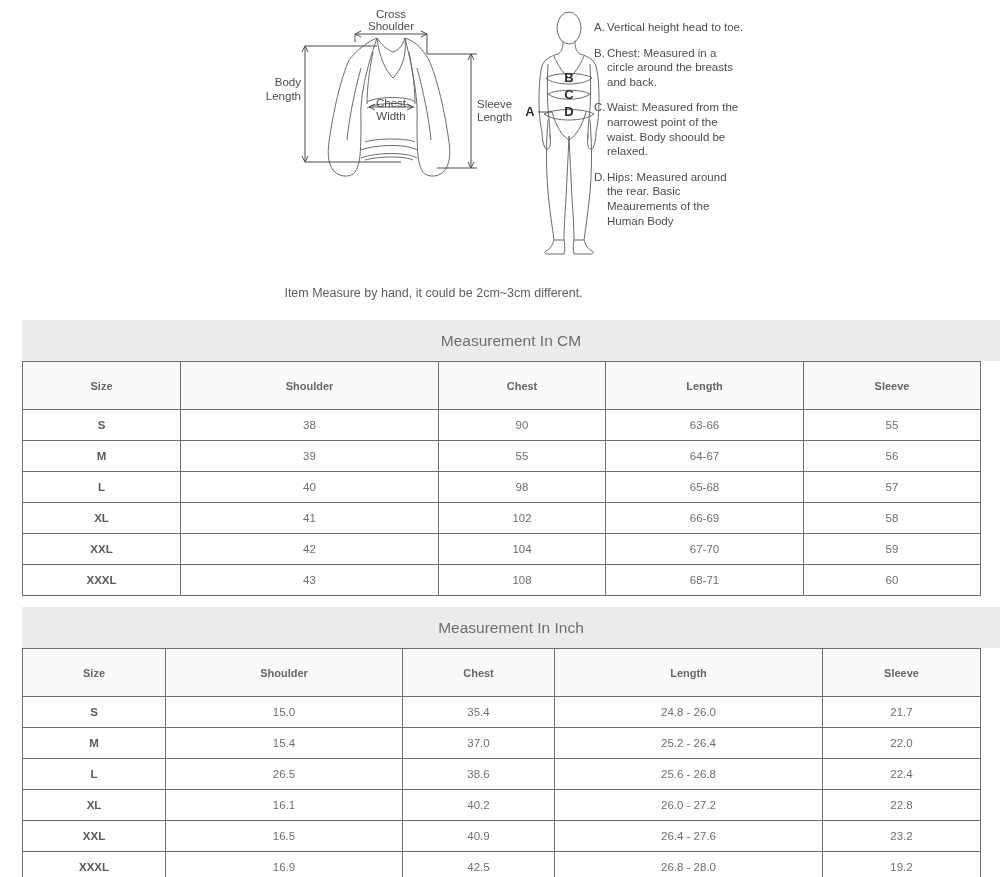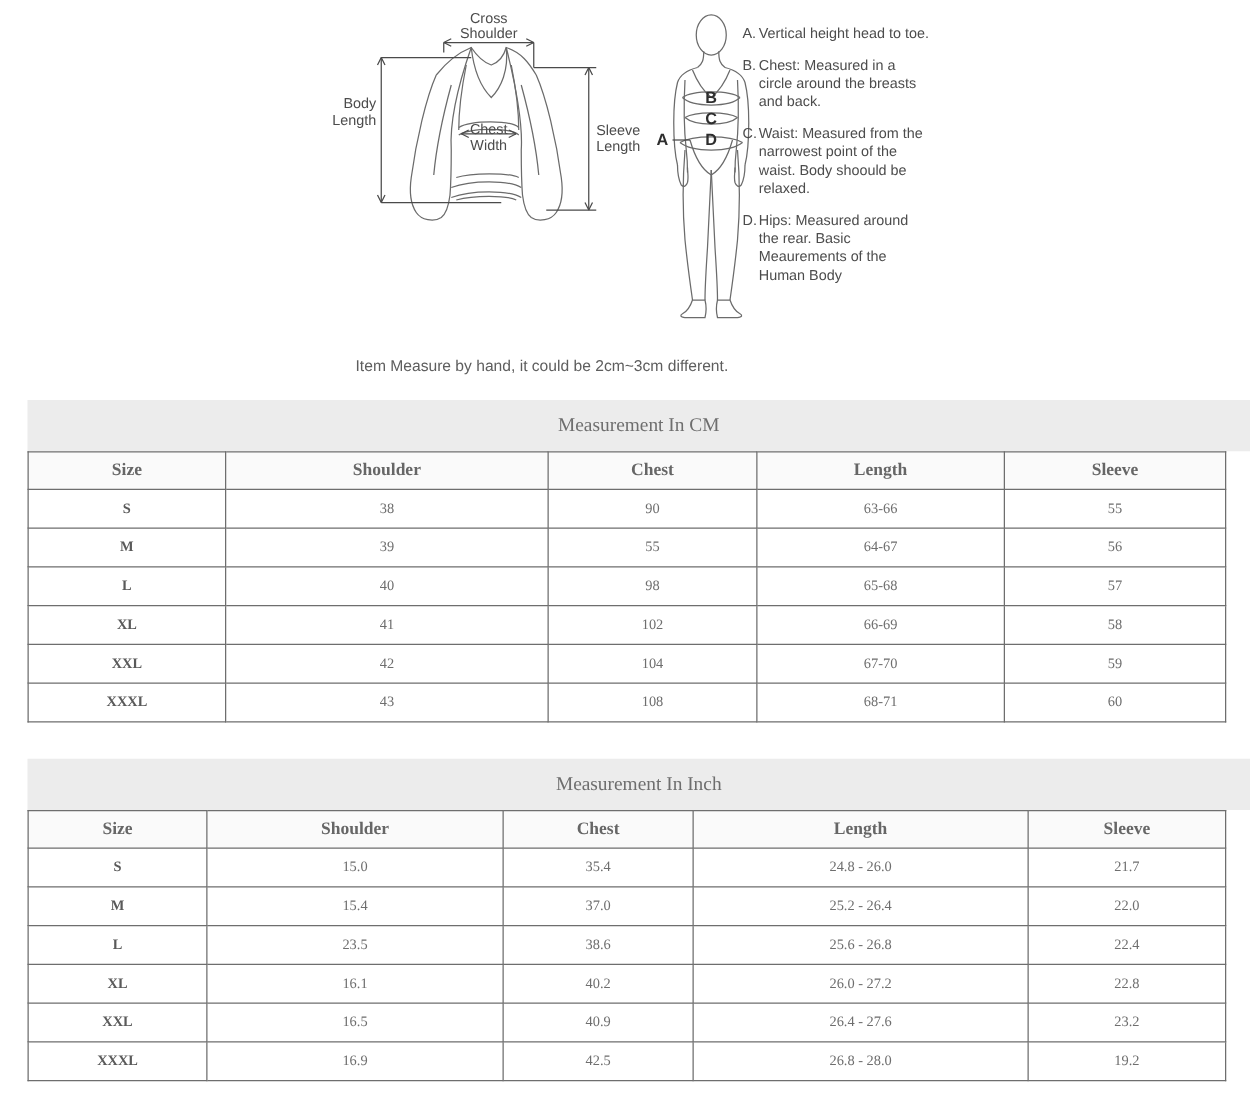--- a/index.html
+++ b/index.html
@@ -70,21 +70,20 @@
     text-align: center;
     font-size: 12.5px;
     color: #5e5e5e;
   }
 
   
   .table-block {
     position: absolute;
     left: 22px;
     width: 958px;
-    font-family: Liberation Serif, serif;
   }
   .table-block.cm { top: 320px; }
   .table-block.inch { top: 607px; }
 
   .table-title {
     background: #ececec;
     height: 41px;
     line-height: 41px;
     text-align: center;
     font-size: 15.5px;
@@ -99,22 +98,22 @@
   }
   table.size-table th,
   table.size-table td {
     border: 1px solid #6e6e6e;
     text-align: center;
     font-weight: normal;
     color: #6e6e6e;
   }
   table.size-table th {
     background: #fafafa;
-    height: 30px;
-    font-size: 14px;
+    height: 48px;
+    font-size: 11px;
     font-weight: bold;
     color: #666666;
   }
   table.size-table td {
     background: #ffffff;
     height: 31px;
     font-size: 11.5px;
   }
   table.size-table td.size-cell {
     font-weight: bold;
@@ -381,21 +380,21 @@
       </tr>
       <tr>
         <td class="size-cell">M</td>
         <td>15.4</td>
         <td>37.0</td>
         <td>25.2 - 26.4</td>
         <td>22.0</td>
       </tr>
       <tr>
         <td class="size-cell">L</td>
-        <td>23.5</td>
+        <td>26.5</td>
         <td>38.6</td>
         <td>25.6 - 26.8</td>
         <td>22.4</td>
       </tr>
       <tr>
         <td class="size-cell">XL</td>
         <td>16.1</td>
         <td>40.2</td>
         <td>26.0 - 27.2</td>
         <td>22.8</td>

